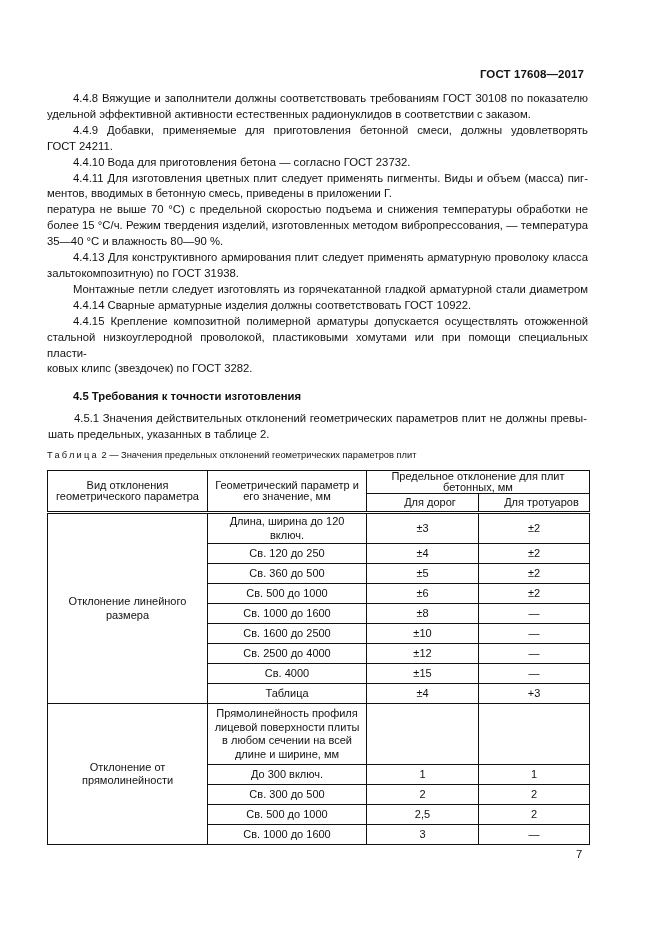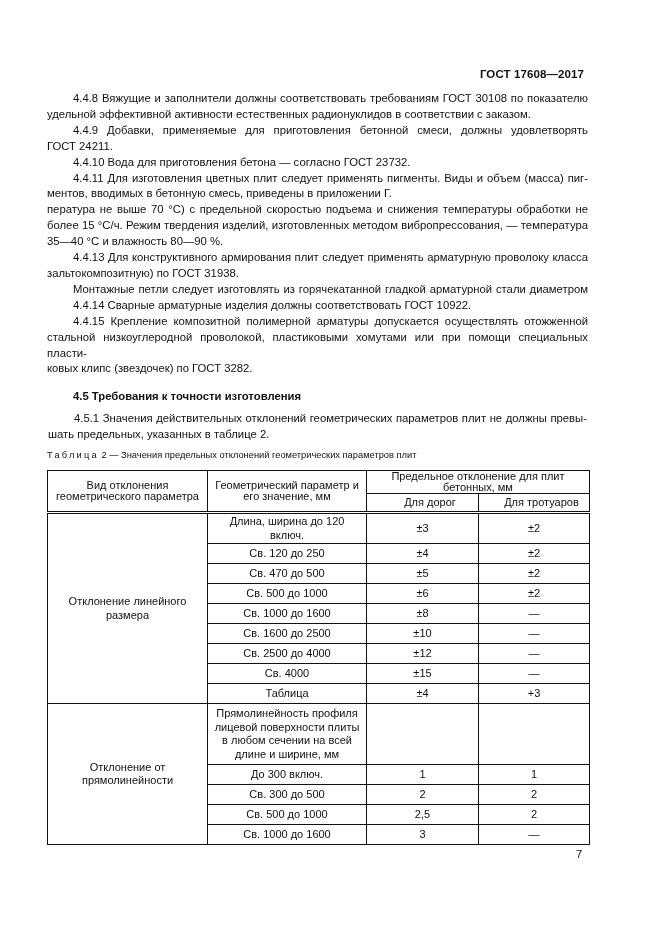--- a/index.html
+++ b/index.html
@@ -179,21 +179,21 @@
         <td>Длина, ширина до 120 включ.</td>
         <td>±3</td>
         <td>±2</td>
       </tr>
       <tr class="r">
         <td>Св. 120 до 250</td>
         <td>±4</td>
         <td>±2</td>
       </tr>
       <tr class="r">
-        <td>Св. 470 до 500</td>
+        <td>Св. 360 до 500</td>
         <td>±5</td>
         <td>±2</td>
       </tr>
       <tr class="r">
         <td>Св. 500 до 1000</td>
         <td>±6</td>
         <td>±2</td>
       </tr>
       <tr class="r">
         <td>Св. 1000 до 1600</td>

